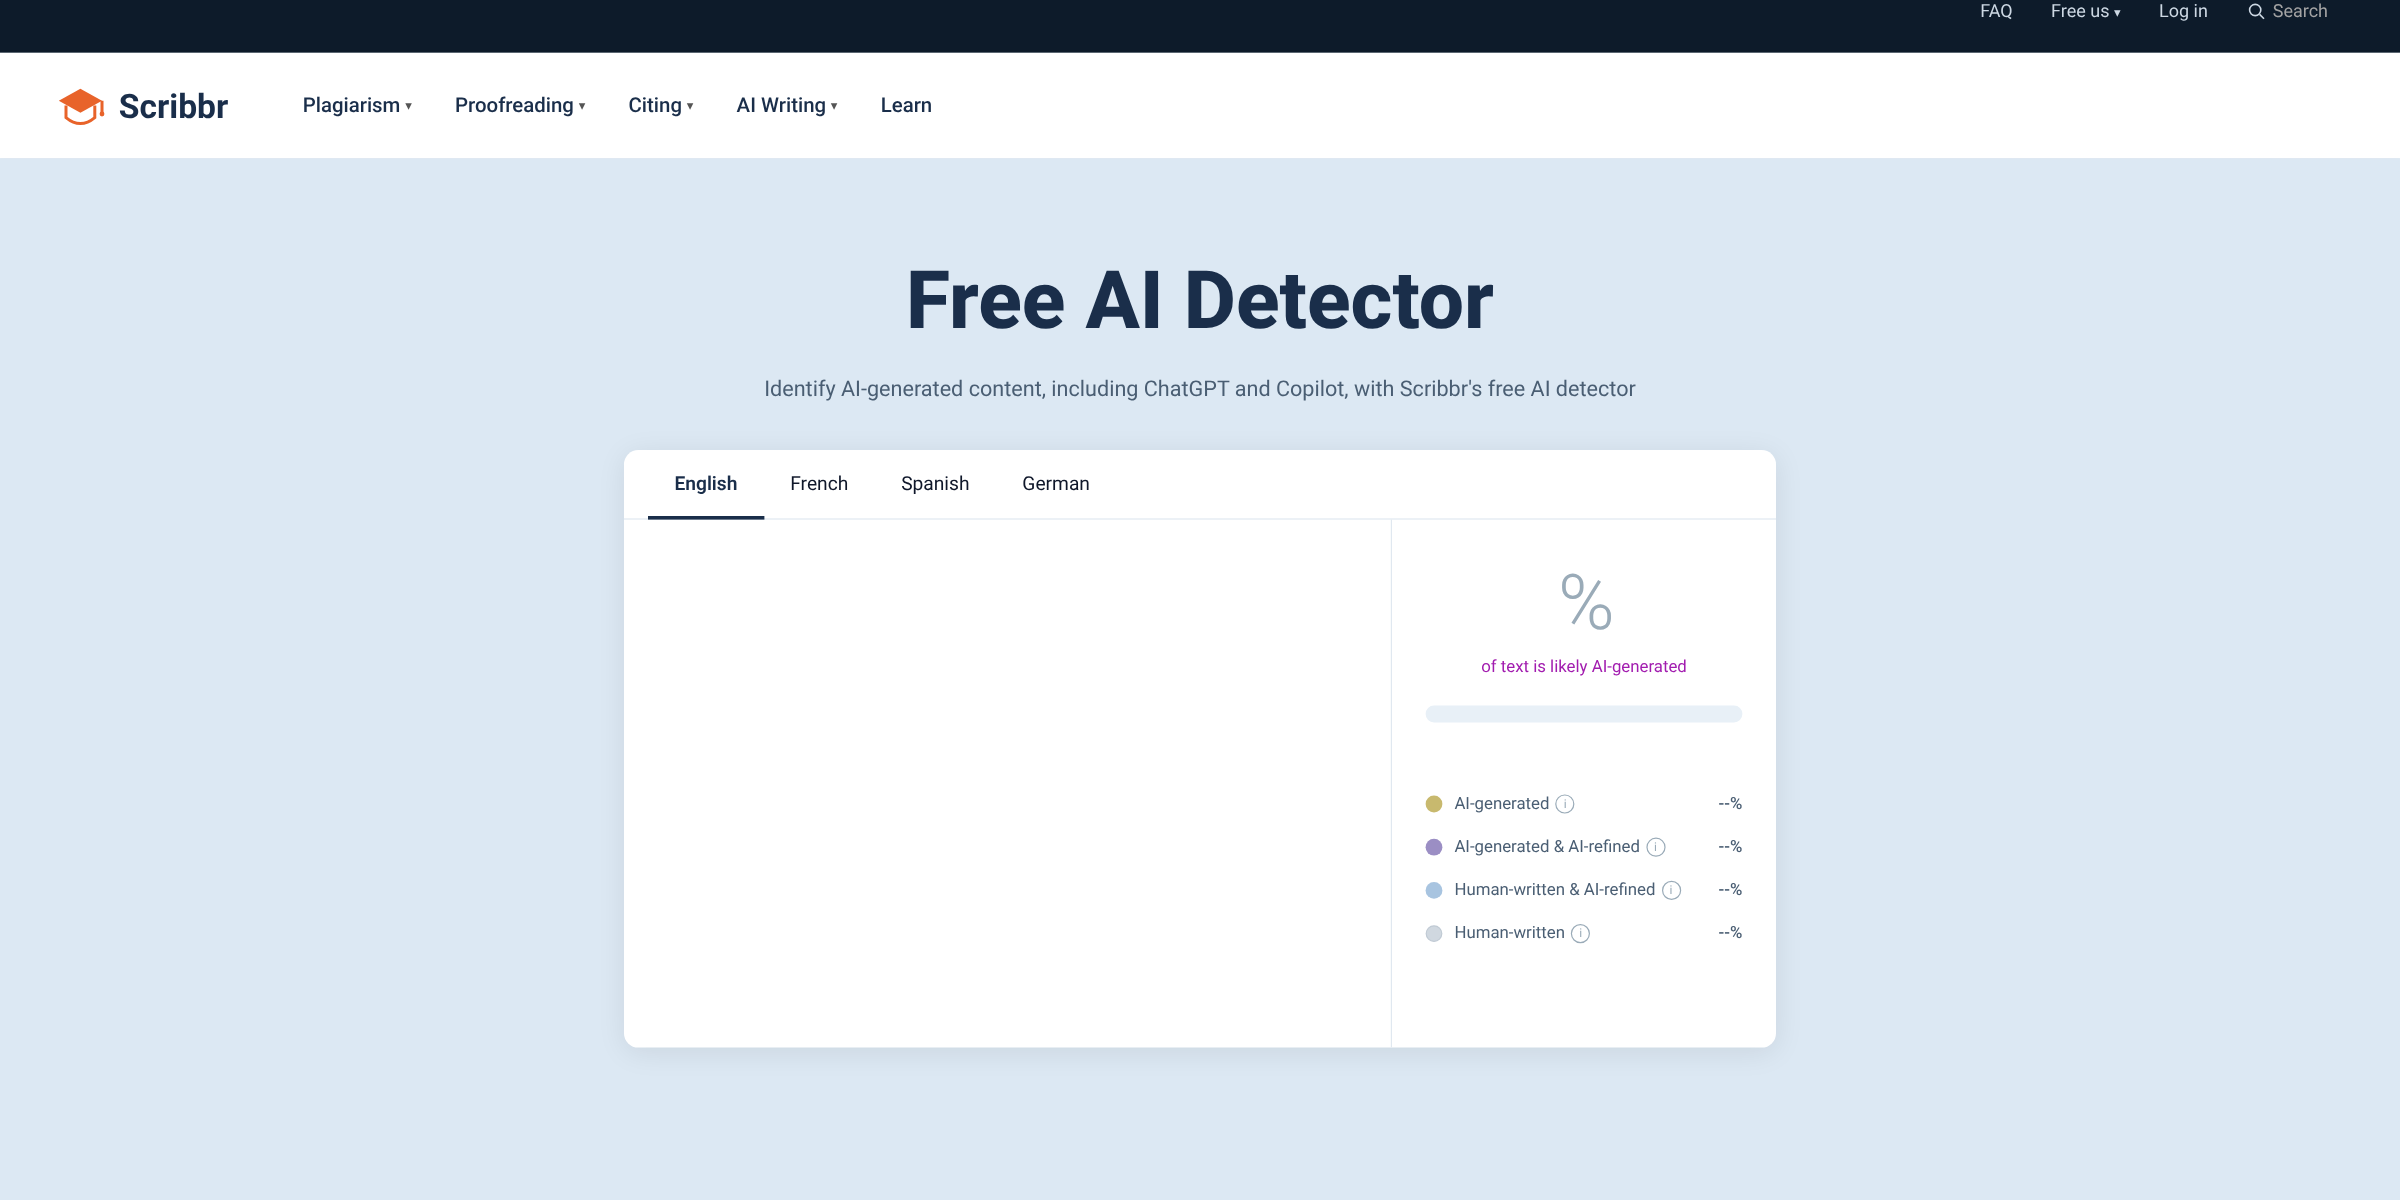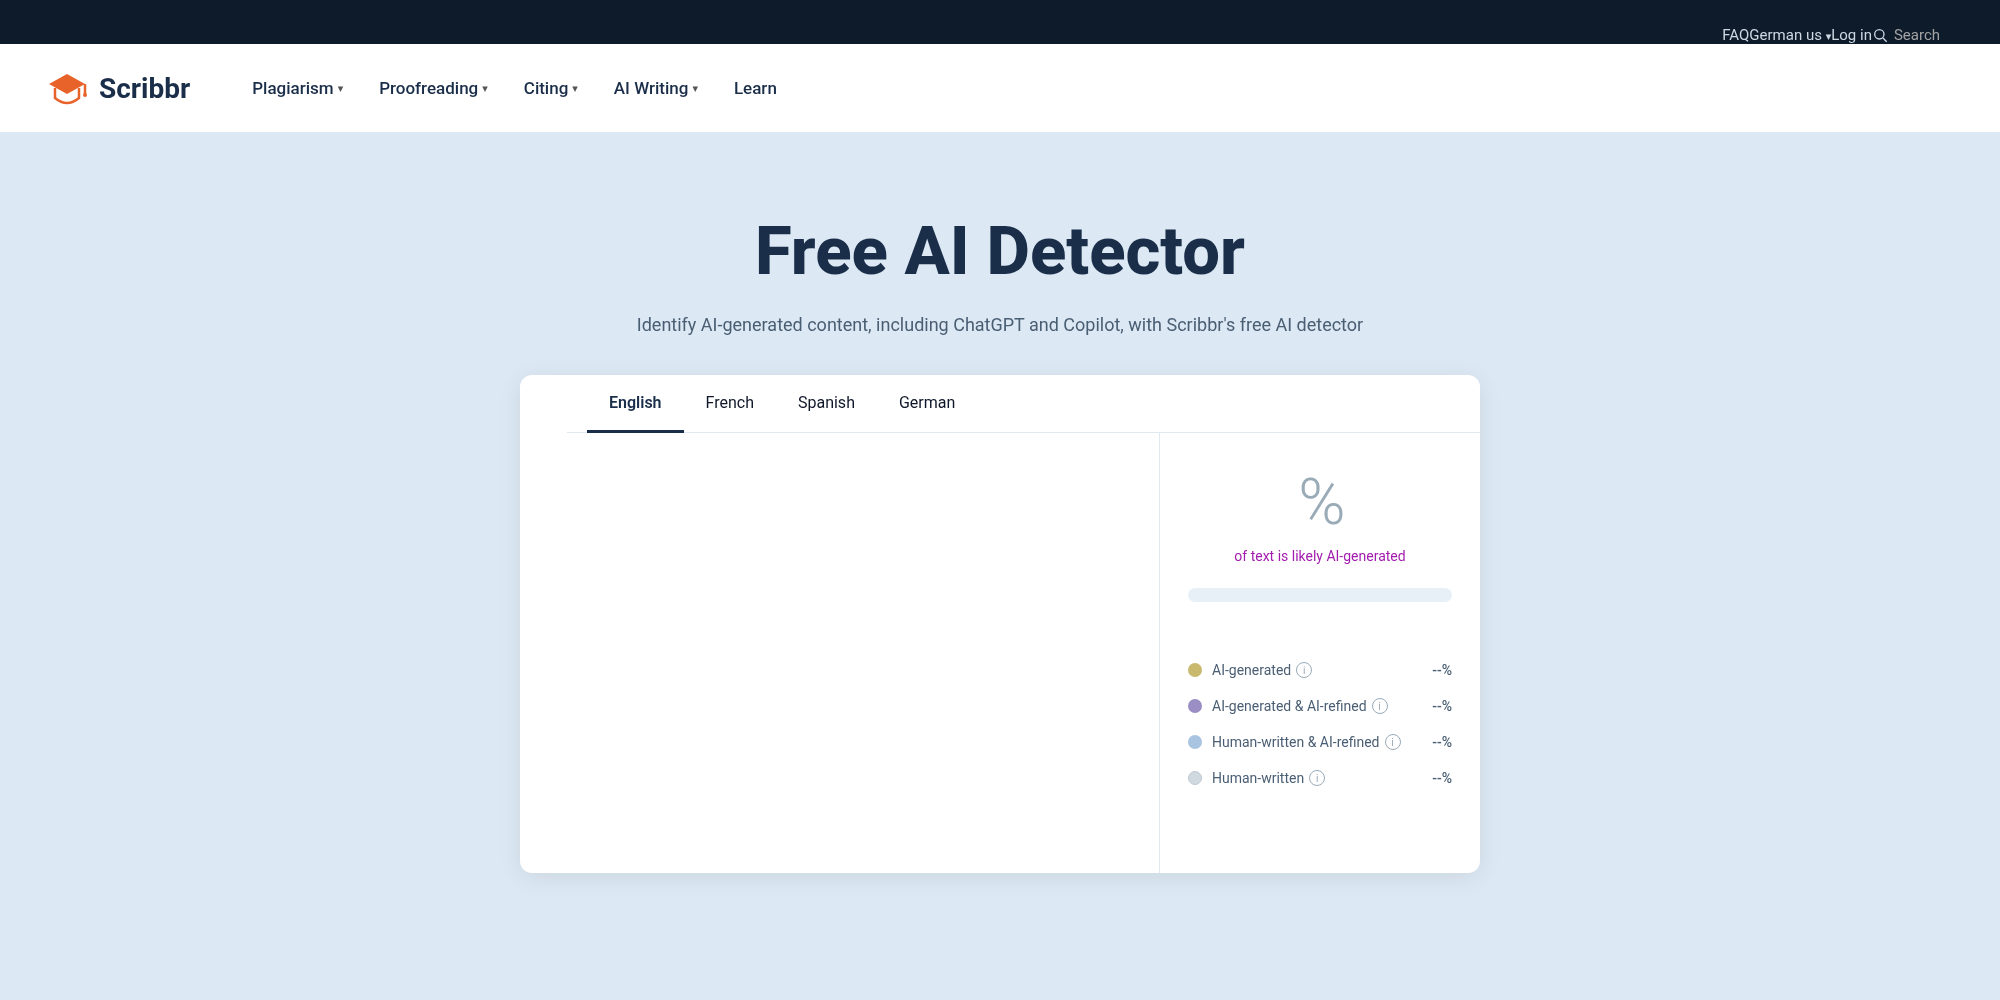--- a/index.html
+++ b/index.html
@@ -3,23 +3,24 @@
   <meta charset="utf-8">
   <style>
     * { margin: 0; padding: 0; box-sizing: border-box; }
     body { font-family: -apple-system, BlinkMacSystemFont, 'Segoe UI', Roboto, sans-serif; background: #e8f0f7; }
 
     
     .topbar {
       background: #0d1b2a;
       height: 44px;
       display: flex;
-      align-items: flex-end;
+      align-items: flex-start;
       justify-content: flex-end;
       padding: 0 60px;
+      gap: 32px;
     }
     .topbar a {
       color: #cdd8e3;
       text-decoration: none;
       font-size: 15px;
     }
     .topbar-search {
       display: flex;
       align-items: center;
       gap: 6px;
@@ -101,21 +102,20 @@
     }
 
     
     .main-card {
       background: #fff;
       border-radius: 12px;
       box-shadow: 0 4px 24px rgba(0,0,0,0.08);
       margin: 0 auto;
       max-width: 960px;
       overflow: hidden;
-      padding-left: 47px;
     }
 
     
     .tabs {
       display: flex;
       border-bottom: 1px solid #e0e8f0;
       padding: 0 20px;
     }
     .tab {
       padding: 18px 22px;
@@ -244,21 +244,21 @@
     .bg-main { background: #dce8f3; min-height: 100vh; }
   </style>
 </head>
 <body>
 
 <div class="bg-main">
 
   <div class="topbar">
     <a>FAQ</a>
     <a>
-      <span>German us</span>
+      <span>Free us</span>
       <span style="font-size:11px; color:#cdd8e3;"> ▾</span>
     </a>
     <a>Log in</a>
     <div class="topbar-search">
       <svg class="search-icon-svg" viewBox="0 0 24 24">
         <circle cx="11" cy="11" r="7"></circle>
         <line x1="16.5" y1="16.5" x2="22" y2="22"></line>
       </svg>
       <span>Search</span>
     </div>

